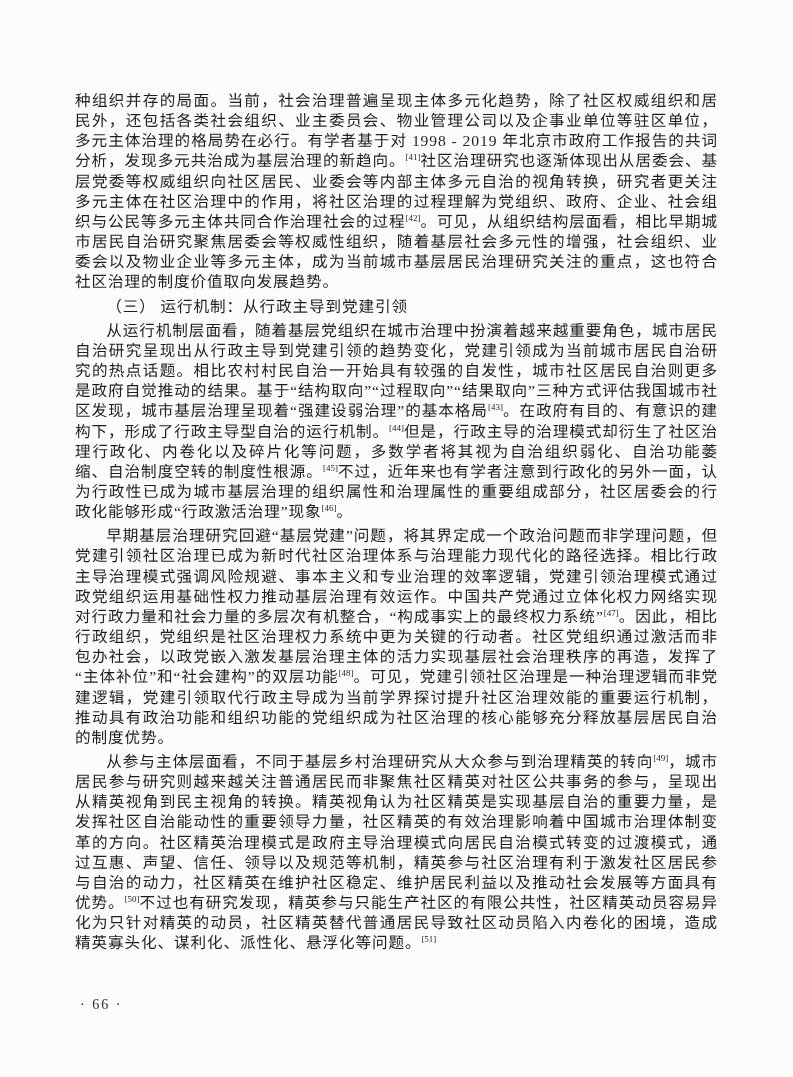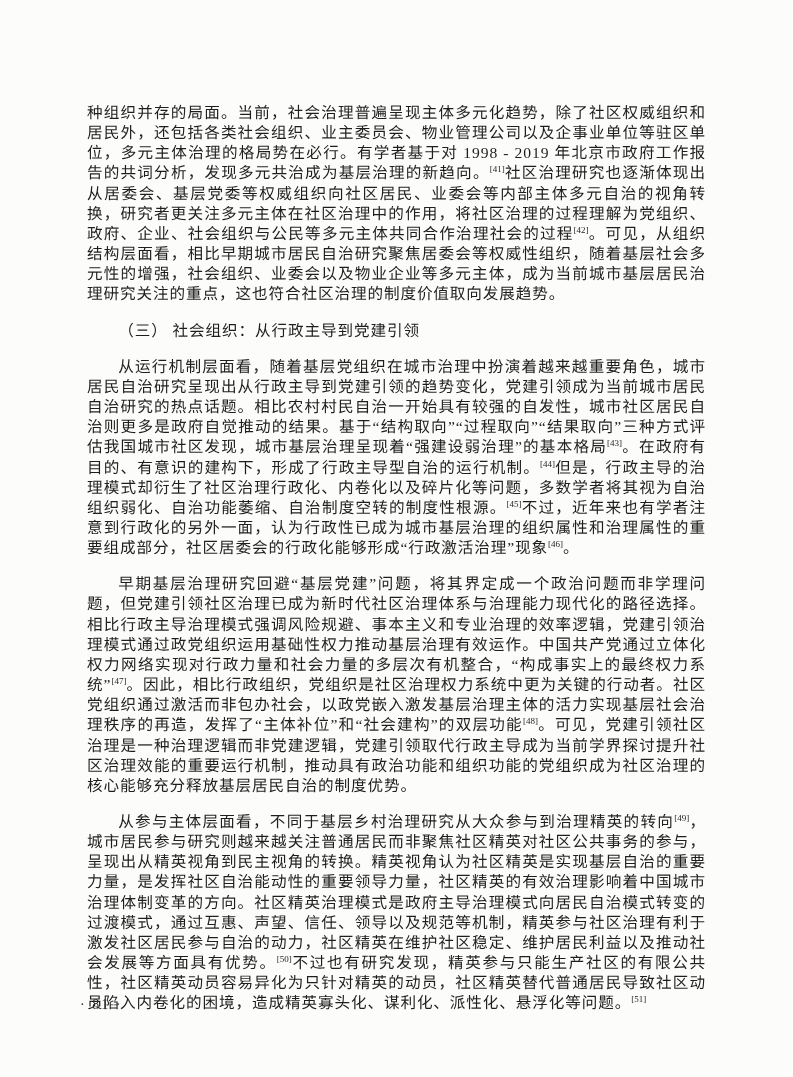--- a/index.html
+++ b/index.html
@@ -16,21 +16,21 @@
     position: absolute;
     left: 71px;
     top: 87px;
     width: 651px;
     font-size: 15.6px;
     line-height: 20.15px;
     letter-spacing: 0.9px;
     text-align: justify;
     text-justify: inter-character;
   }
-  .page-content p { margin: 16px; padding: 0; }
+  .page-content p { margin: 4px; padding: 0; }
   .para { text-indent: 2em; }
   .para.no-indent { text-indent: 0; }
   .heading { text-indent: 2em; }
   sup.ref {
     font-size: 9px;
     letter-spacing: 0;
     line-height: 0;
     vertical-align: super;
   }
   .page-number {
@@ -41,19 +41,19 @@
     letter-spacing: 2px;
     color: #2a2a2a;
   }
 </style>
 </head>
 <body>
 
 <div class="page">
   <div class="page-content">
       <p class="para no-indent">种组织并存的局面。当前，社会治理普遍呈现主体多元化趋势，除了社区权威组织和居民外，还包括各类社会组织、业主委员会、物业管理公司以及企事业单位等驻区单位，多元主体治理的格局势在必行。有学者基于对 1998 - 2019 年北京市政府工作报告的共词分析，发现多元共治成为基层治理的新趋向。<sup class="ref">[41]</sup>社区治理研究也逐渐体现出从居委会、基层党委等权威组织向社区居民、业委会等内部主体多元自治的视角转换，研究者更关注多元主体在社区治理中的作用，将社区治理的过程理解为党组织、政府、企业、社会组织与公民等多元主体共同合作治理社会的过程<sup class="ref">[42]</sup>。可见，从组织结构层面看，相比早期城市居民自治研究聚焦居委会等权威性组织，随着基层社会多元性的增强，社会组织、业委会以及物业企业等多元主体，成为当前城市基层居民治理研究关注的重点，这也符合社区治理的制度价值取向发展趋势。</p>
-      <p class="heading">（三） 社会组织：从行政主导到党建引领</p>
+      <p class="heading">（三） 运行机制：从行政主导到党建引领</p>
       <p class="para">从运行机制层面看，随着基层党组织在城市治理中扮演着越来越重要角色，城市居民自治研究呈现出从行政主导到党建引领的趋势变化，党建引领成为当前城市居民自治研究的热点话题。相比农村村民自治一开始具有较强的自发性，城市社区居民自治则更多是政府自觉推动的结果。基于“结构取向”“过程取向”“结果取向”三种方式评估我国城市社区发现，城市基层治理呈现着“强建设弱治理”的基本格局<sup class="ref">[43]</sup>。在政府有目的、有意识的建构下，形成了行政主导型自治的运行机制。<sup class="ref">[44]</sup>但是，行政主导的治理模式却衍生了社区治理行政化、内卷化以及碎片化等问题，多数学者将其视为自治组织弱化、自治功能萎缩、自治制度空转的制度性根源。<sup class="ref">[45]</sup>不过，近年来也有学者注意到行政化的另外一面，认为行政性已成为城市基层治理的组织属性和治理属性的重要组成部分，社区居委会的行政化能够形成“行政激活治理”现象<sup class="ref">[46]</sup>。</p>
       <p class="para">早期基层治理研究回避“基层党建”问题，将其界定成一个政治问题而非学理问题，但党建引领社区治理已成为新时代社区治理体系与治理能力现代化的路径选择。相比行政主导治理模式强调风险规避、事本主义和专业治理的效率逻辑，党建引领治理模式通过政党组织运用基础性权力推动基层治理有效运作。中国共产党通过立体化权力网络实现对行政力量和社会力量的多层次有机整合，“构成事实上的最终权力系统”<sup class="ref">[47]</sup>。因此，相比行政组织，党组织是社区治理权力系统中更为关键的行动者。社区党组织通过激活而非包办社会，以政党嵌入激发基层治理主体的活力实现基层社会治理秩序的再造，发挥了“主体补位”和“社会建构”的双层功能<sup class="ref">[48]</sup>。可见，党建引领社区治理是一种治理逻辑而非党建逻辑，党建引领取代行政主导成为当前学界探讨提升社区治理效能的重要运行机制，推动具有政治功能和组织功能的党组织成为社区治理的核心能够充分释放基层居民自治的制度优势。</p>
       <p class="para">从参与主体层面看，不同于基层乡村治理研究从大众参与到治理精英的转向<sup class="ref">[49]</sup>，城市居民参与研究则越来越关注普通居民而非聚焦社区精英对社区公共事务的参与，呈现出从精英视角到民主视角的转换。精英视角认为社区精英是实现基层自治的重要力量，是发挥社区自治能动性的重要领导力量，社区精英的有效治理影响着中国城市治理体制变革的方向。社区精英治理模式是政府主导治理模式向居民自治模式转变的过渡模式，通过互惠、声望、信任、领导以及规范等机制，精英参与社区治理有利于激发社区居民参与自治的动力，社区精英在维护社区稳定、维护居民利益以及推动社会发展等方面具有优势。<sup class="ref">[50]</sup>不过也有研究发现，精英参与只能生产社区的有限公共性，社区精英动员容易异化为只针对精英的动员，社区精英替代普通居民导致社区动员陷入内卷化的困境，造成精英寡头化、谋利化、派性化、悬浮化等问题。<sup class="ref">[51]</sup></p>
     </div>
-  <div class="page-number">· 81 ·</div>
+  <div class="page-number">· 66 ·</div>
 </div>
 
 </body></html>

